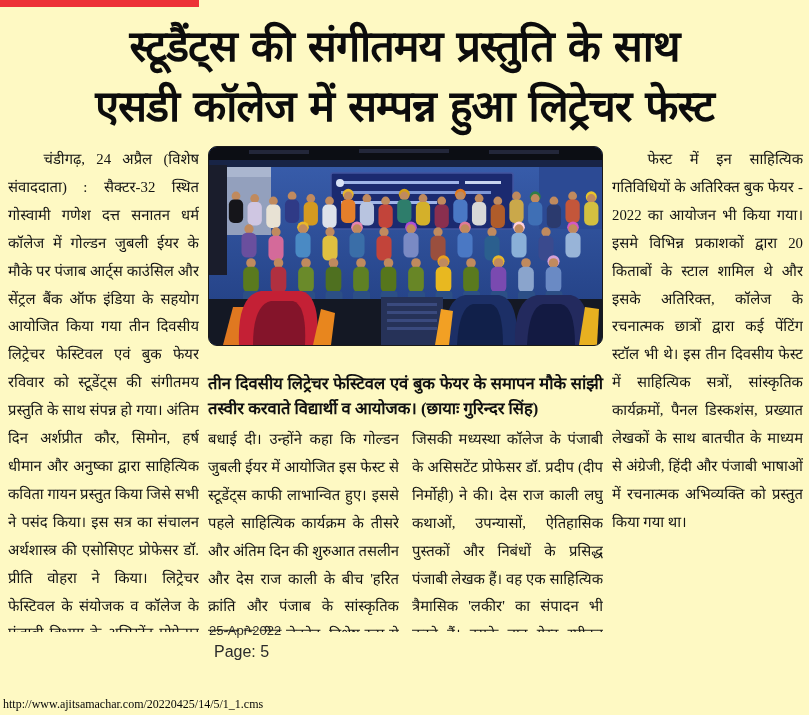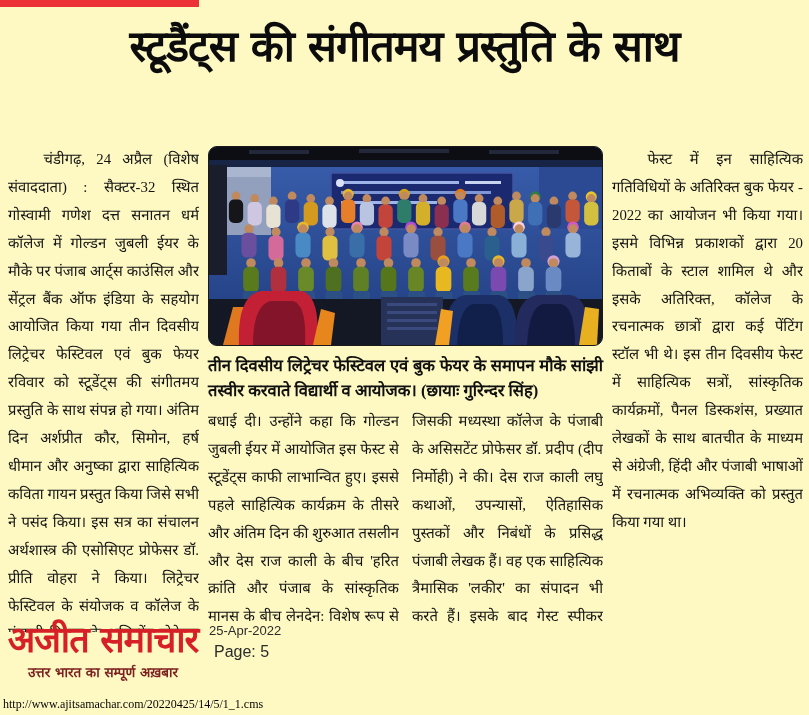--- a/index.html
+++ b/index.html
@@ -21,21 +21,21 @@
   .bodytext { font-size:14.8px; line-height:27.9px; text-align:justify; color:#141414; }
   .bodytext p.indent { text-indent:2.4em; }
   .col-side { width:191px; flex:0 0 191px; overflow:hidden; }
   .col-mid  { flex:1 1 auto; min-width:0; }
   .photo-frame {
     width:100%; height:200px; background:#0e1322; border-radius:9px;
     border:1px solid #1a1a1a; overflow:hidden; position:relative;
   }
   .photo-frame svg { display:block; width:100%; height:100%; }
   .caption {
-    margin-top:7px; font-weight:700; font-size:16.5px; line-height:25px;
+    margin-top:25px; font-weight:700; font-size:16.5px; line-height:25px;
     text-align:justify; color:#101010;
   }
   .cols23 { display:flex; gap:13px; margin-top:5px; }
   .cols23 > div { flex:1 1 0; min-width:0; overflow:hidden; }
   .footer-logo {
     position:absolute; left:7px; top:619px; width:192px; text-align:center;
     font-family:"DejaVu Sans","Liberation Sans",sans-serif;
   }
   .logo-text { font-size:36px; line-height:42px; font-weight:900; color:#d61f26; letter-spacing:-1px; white-space:nowrap; }
   .logo-tagline { margin-top:2px; font-size:13.5px; font-weight:700; color:#7b1f1f; white-space:nowrap; }
@@ -49,20 +49,21 @@
 </style>
 </head>
 <body>
 
 <div class="page">
 
   <div class="red-bar"></div>
 
   <h1 class="headline">
     <span>स्टूडैंट्स की संगीतमय प्रस्तुति के साथ</span><br>
+    <span>एसडी कॉलेज में सम्पन्न हुआ लिट्रेचर फेस्ट</span>
   </h1>
 
   <div class="article">
 
     <div class="col-side bodytext">
       <p class="indent">चंडीगढ़, 24 अप्रैल (विशेष संवाददाता) : सैक्टर-32 स्थित गोस्वामी गणेश दत्त सनातन धर्म कॉलेज में गोल्डन जुबली ईयर के मौके पर पंजाब आर्ट्स काउंसिल और सेंट्रल बैंक ऑफ इंडिया के सहयोग आयोजित किया गया तीन दिवसीय लिट्रेचर फेस्टिवल एवं बुक फेयर रविवार को स्टूडेंट्स की संगीतमय प्रस्तुति के साथ संपन्न हो गया। अंतिम दिन अर्शप्रीत कौर, सिमोन, हर्ष धीमान और अनुष्का द्वारा साहित्यिक कविता गायन प्रस्तुत किया जिसे सभी ने पसंद किया। इस सत्र का संचालन अर्थशास्त्र की एसोसिएट प्रोफेसर डॉ. प्रीति वोहरा ने किया। लिट्रेचर फेस्टिवल के संयोजक व कॉलेज के पंजाबी विभाग के असिस्टेंट प्रोफेसर डॉ. प्रदीप (दीप निर्मोही) ने धन्यवाद प्रस्ताव दिया गया। इस अवसर पर कॉलेज के प्रिंसिपल डॉ. अजय शर्मा उपस्थित थे। उन्होंने इस कार्यक्रम की शानदार सफलता के लिए सभी को</p>
     </div>
 
     <div class="col-mid">
       <div class="photo-frame">
@@ -334,24 +335,20 @@
       </div>
     </div>
 
     <div class="col-side bodytext">
       <p class="indent">फेस्ट में इन साहित्यिक गतिविधियों के अतिरिक्त बुक फेयर - 2022 का आयोजन भी किया गया। इसमे विभिन्न प्रकाशकों द्वारा 20 किताबों के स्टाल शामिल थे और इसके अतिरिक्त, कॉलेज के रचनात्मक छात्रों द्वारा कई पेंटिंग स्टॉल भी थे। इस तीन दिवसीय फेस्ट में साहित्यिक सत्रों, सांस्कृतिक कार्यक्रमों, पैनल डिस्कशंस, प्रख्यात लेखकों के साथ बातचीत के माध्यम से अंग्रेजी, हिंदी और पंजाबी भाषाओं में रचनात्मक अभिव्यक्ति को प्रस्तुत किया गया था।</p>
 
     </div>
 
   </div>
 
-  <div class="footer-logo">
-    <div class="logo-text">अजीत समाचार</div>
-    <div class="logo-tagline">उत्तर भारत का सम्पूर्ण अख़बार</div>
-  </div>
 
   <div class="meta">
     <div class="date">25-Apr-2022</div>
     <div class="pageno">Page: 5</div>
   </div>
 
   <div class="url-line">http://www.ajitsamachar.com/20220425/14/5/1_1.cms</div>
 
 </div>
 

